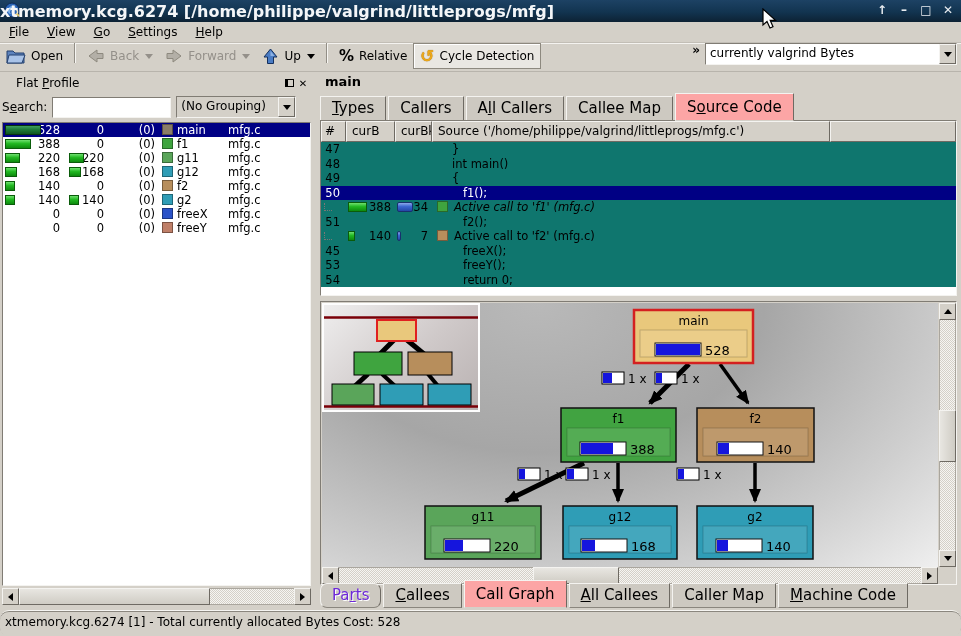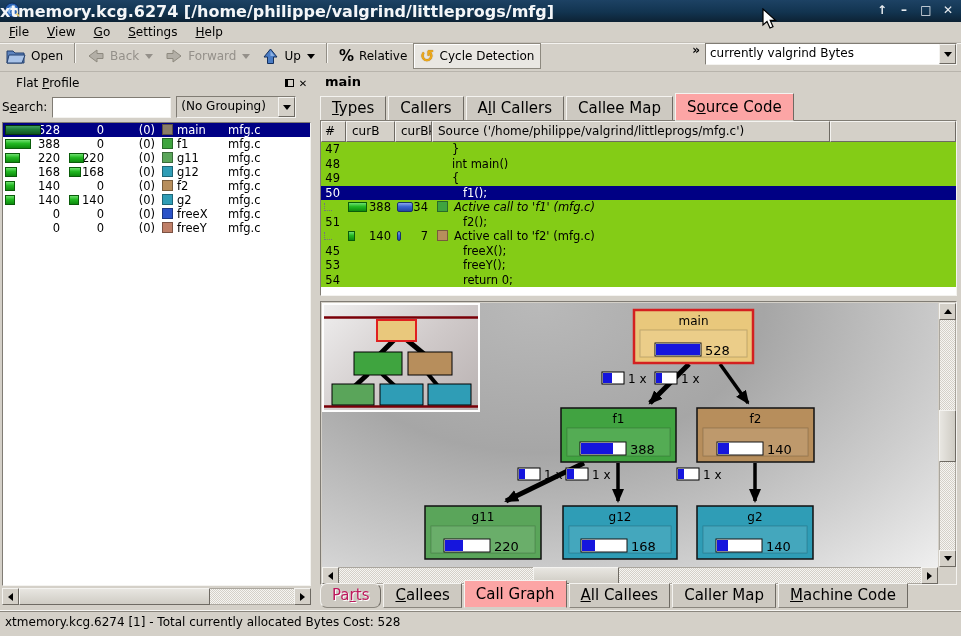--- a/index.html
+++ b/index.html
@@ -84,26 +84,26 @@
   .tri-d { width:0;height:0;border-left:4px solid transparent;border-right:4px solid transparent;border-top:5px solid #000; }
   
   #right { position:absolute; left:320px; top:74px; width:639px; height:536px; }
   #detail-title { font-weight:bold; font-size:13px; padding-left:5px; height:20px; }
   .tabbar { position:absolute; left:0; display:flex; align-items:flex-end; height:24px; }
   #top-tabs { top:23px; width:639px; }
   #bottom-tabs { top:510px; width:639px; }
   .tab { border:1px solid; border-color:#f4f3f0 #6e6a63 #8a867e #f4f3f0; background:#cdc9c1;
     padding:2px 11px 3px 11px; margin-right:2px; font-size:15px; position:relative; }
   .tab.active { background:#fca5a5; border-bottom-color:#d4d0c8; padding-top:4px; padding-bottom:4px; z-index:2; }
-  .tab.disabled { color:#be185d; text-shadow:1px 1px 0 #fff;border-radius:7px; }
+  .tab.disabled { color:#6d28d9; text-shadow:1px 1px 0 #fff;border-radius:7px; }
   
   #source-frame { position:absolute; left:0; top:46px; width:637px; height:176px;
     border:1px solid; border-color:#807c74 #f4f3f0 #f4f3f0 #807c74; background:#fff; overflow:hidden; }
   #src-header { display:flex; height:21px; background:#d4d0c8; }
-  .srow { display:flex; height:14.5px; align-items:center; background:#84cc16; font-size:11.5px; }
+  .srow { display:flex; height:14.5px; align-items:center; background:#0f766e; font-size:11.5px; }
   .srow.selected { background:#000084; color:#fff; }
   .scell { position:relative; height:14.5px; line-height:14.5px; overflow:hidden; white-space:pre; }
   .c-line { width:25px; text-align:right; padding-right:6px; }
   .c-curb { width:49px; text-align:right; padding-right:4px; }
   .c-curbk { width:37px; text-align:right; padding-right:4px; }
   .c-src { flex:1; padding-left:20px; }
   .tree-dot { position:absolute; left:3px; top:3px; width:8px; height:8px;
     border-left:1px dotted #777; border-bottom:1px dotted #777; }
   .cbar-green { position:absolute; left:2px; top:2px; height:10px;
     background:linear-gradient(180deg,#6fe06f,#21b821 45%,#0e8a0e); border:1px solid #0a5c0a; }
@@ -115,21 +115,21 @@
     border:1px solid; border-color:#807c74 #f4f3f0 #f4f3f0 #807c74; }
   #graph-content { position:absolute; left:1px; top:1px; width:616px; height:264px;
     background:radial-gradient(ellipse at 35% 0%, #b9b9b9 0%, #a6a6a6 40%, #cfcfcf 75%, #efefef 100%); overflow:hidden; }
   #graph-svg { position:absolute; left:0; top:0; }
   #minimap { position:absolute; left:0; top:0; width:158px; height:109px;
     border:2px solid #fdfdfd; background:linear-gradient(135deg,#efeeee 0%,#cfc9c9 55%,#b9b2b2 100%); }
   #graph-vscroll { position:absolute; right:0px; top:1px; width:17px; height:264px; }
   #graph-hscroll { position:absolute; left:1px; top:265px; width:616px; height:17px; }
   
   #statusbar { position:absolute; left:0; top:610px; width:961px; height:26px;
-    border-top:1px solid #f6f5f2; box-shadow:0 1px 0 #8a867e inset; padding:4px 0 0 5px; background:#d4d0c8; }
+    border-top:1px solid #f6f5f2; box-shadow:0 1px 0 #8a867e inset; padding:4px 0 0 5px; background:#d4d0c8;border-radius:9px; }
   #cursor { position:absolute; left:762px; top:8px; z-index:50; }
 </style>
 </head>
 <body>
 
 <div id="app">
 
   <div id="titlebar">
     <span id="app-icon">
       <svg width="17" height="17" viewBox="0 0 17 17">

